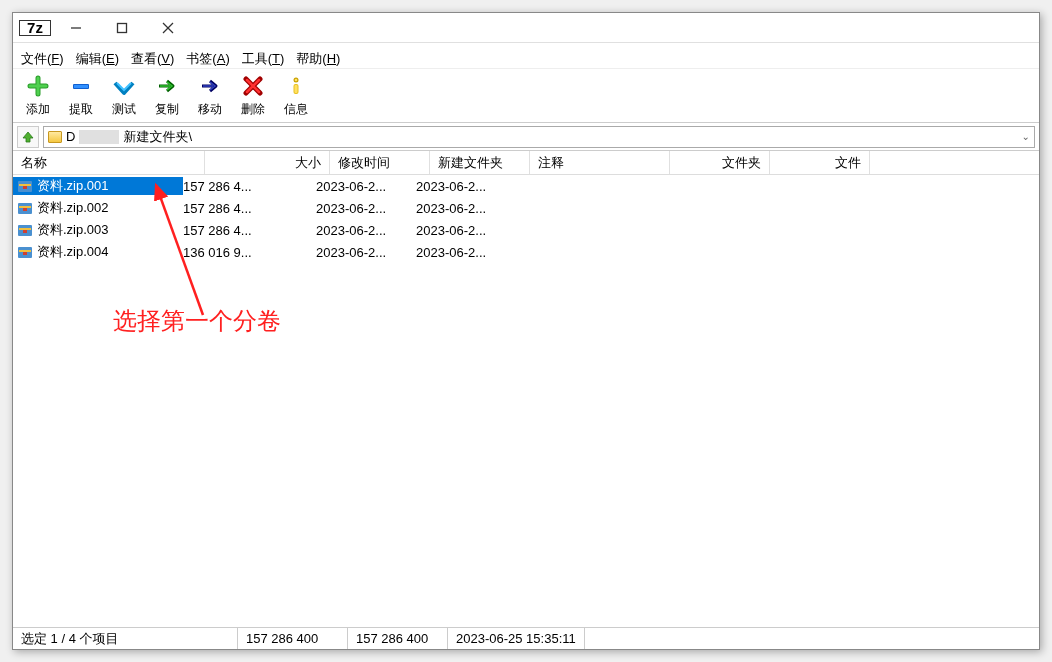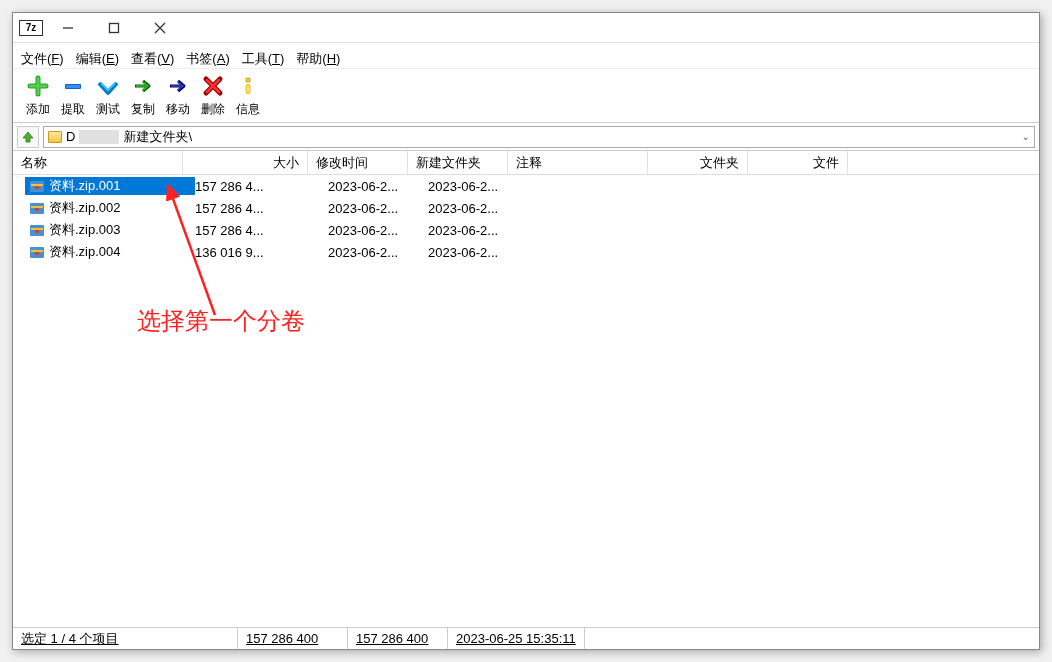--- a/index.html
+++ b/index.html
@@ -20,28 +20,28 @@
       position: relative;
     }
     .titlebar {
       height: 30px;
       display: flex;
       align-items: center;
       padding: 0 6px;
       border-bottom: 1px solid #e0e0e0;
     }
     .title-icon {
-      width: 24px;
+      width: 32px;
       height: 16px;
       margin-right: 2px;
       display: inline-flex;
       align-items: center;
       justify-content: center;
       border: 1px solid #333;
-      font-size: 10px;
+      font-size: 15px;
       font-weight: bold;
     }
     .title-text { flex: 1; }
     .title-blur {
       background: #e0e0e0;
       display: inline-block;
       width: 36px;
       height: 14px;
       vertical-align: middle;
     }
@@ -62,21 +62,21 @@
       gap: 12px;
       padding: 0 8px;
       border-bottom: 1px solid #eee;
     }
     .menu-item u { text-decoration: underline; }
     .toolbar {
       height: 54px;
       display: flex;
       align-items: flex-start;
       padding: 4px 8px 0 8px;
-      gap: 1px;
+      gap: 9px;
       border-bottom: 1px solid #ccc;
     }
     .tool-btn {
       display: flex;
       flex-direction: column;
       align-items: center;
       width: 34px;
     }
     .tool-icon {
       height: 26px;
@@ -132,32 +132,31 @@
       border-bottom: 1px solid #ddd;
       background: #fff;
     }
     .col-header {
       border-right: 1px solid #e0e0e0;
       display: flex;
       align-items: center;
       padding: 0 8px;
       font-size: 13px;
     }
-    .col-name { width: 170px; }
+    .col-name { width: 192px; }
     .col-size { width: 125px; justify-content: flex-end; }
     .col-mod { width: 100px; }
     .col-create { width: 100px; }
     .col-comment { width: 140px; }
     .col-folder { width: 100px; justify-content: flex-end; }
     .col-file { width: 100px; justify-content: flex-end; }
     .file-list {
       flex: 1;
       overflow: auto;
       position: relative;
-      margin-left: 12px;
     }
     .file-row {
       height: 22px;
       display: flex;
       align-items: center;
     }
     .file-row.selected .cell-name {
       background: #0078d7;
       color: #fff;
     }
@@ -174,37 +173,36 @@
     .file-icon {
       width: 16px;
       height: 16px;
       display: flex;
       align-items: center;
       justify-content: center;
     }
     .annotation {
       position: absolute;
       top: 130px;
-      left: 112px;
+      left: 100px;
       color: #ff2020;
       font-size: 24px;
       pointer-events: none;
     }
     .arrow-svg {
       position: absolute;
       top: 0;
       left: 100px;
       pointer-events: none;
     }
     .statusbar {
       height: 22px;
       border-top: 1px solid #ccc;
       display: flex;
       align-items: center;
-      text-decoration: underline;
     }
     .status-cell {
       border-right: 1px solid #ccc;
       padding: 0 8px;
       height: 100%;
       display: flex;
       align-items: center;
     }
     .status-cell:first-child { width: 225px; }
     .status-cell:nth-child(2) { width: 110px; }

